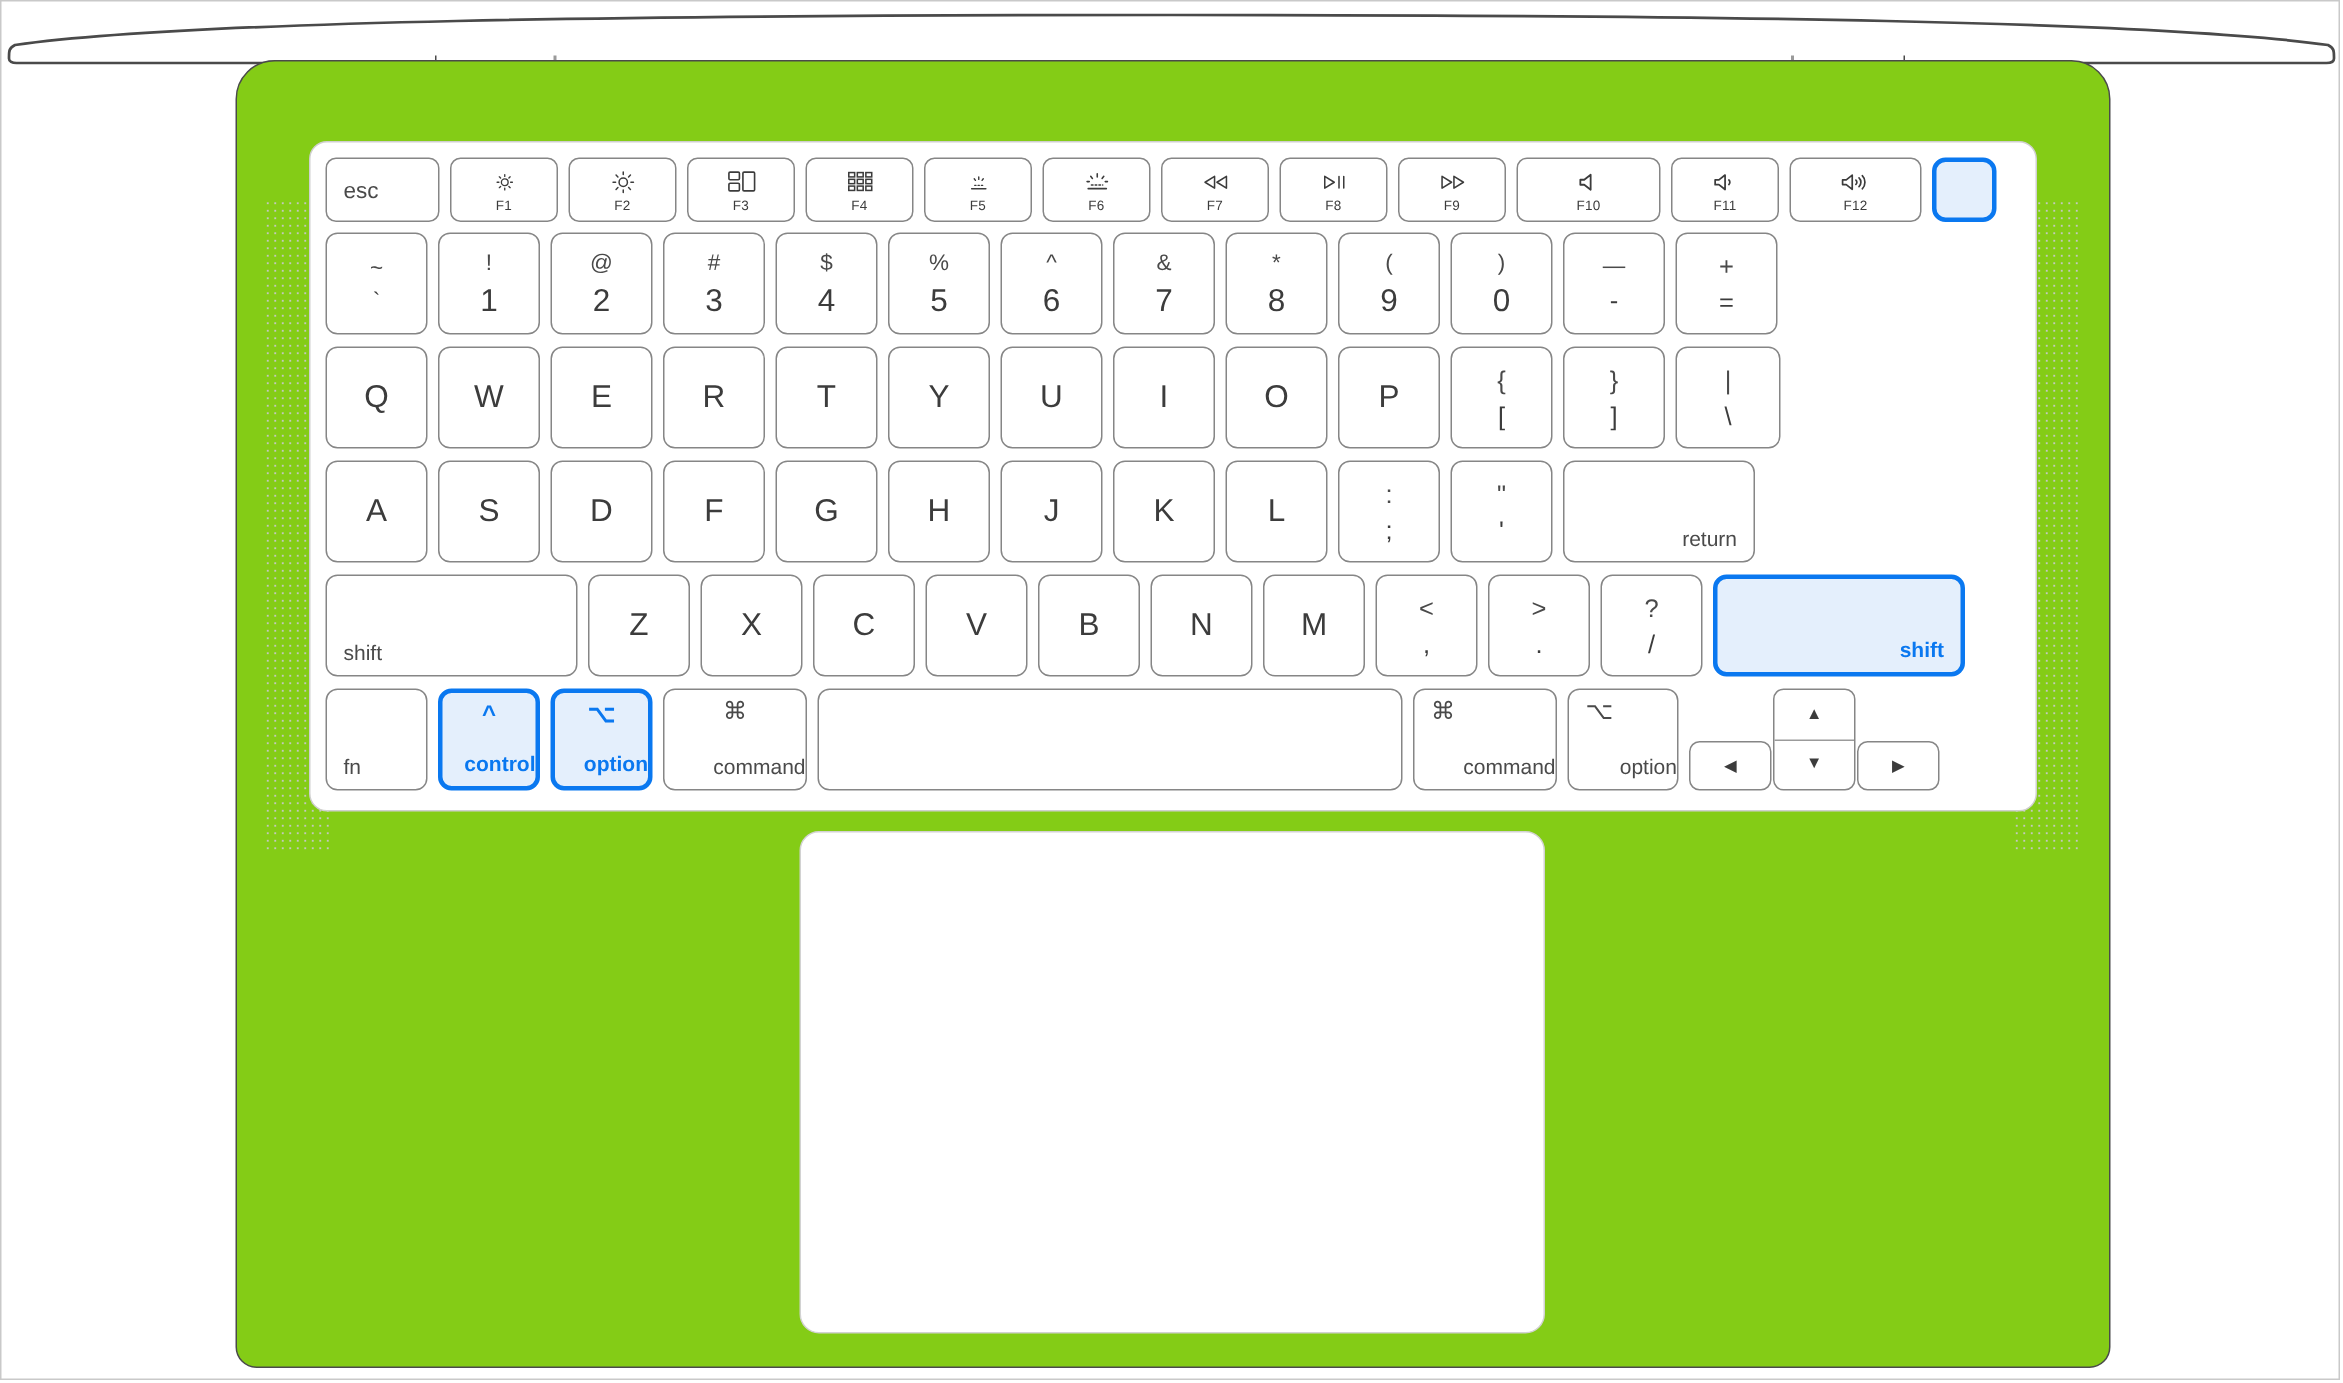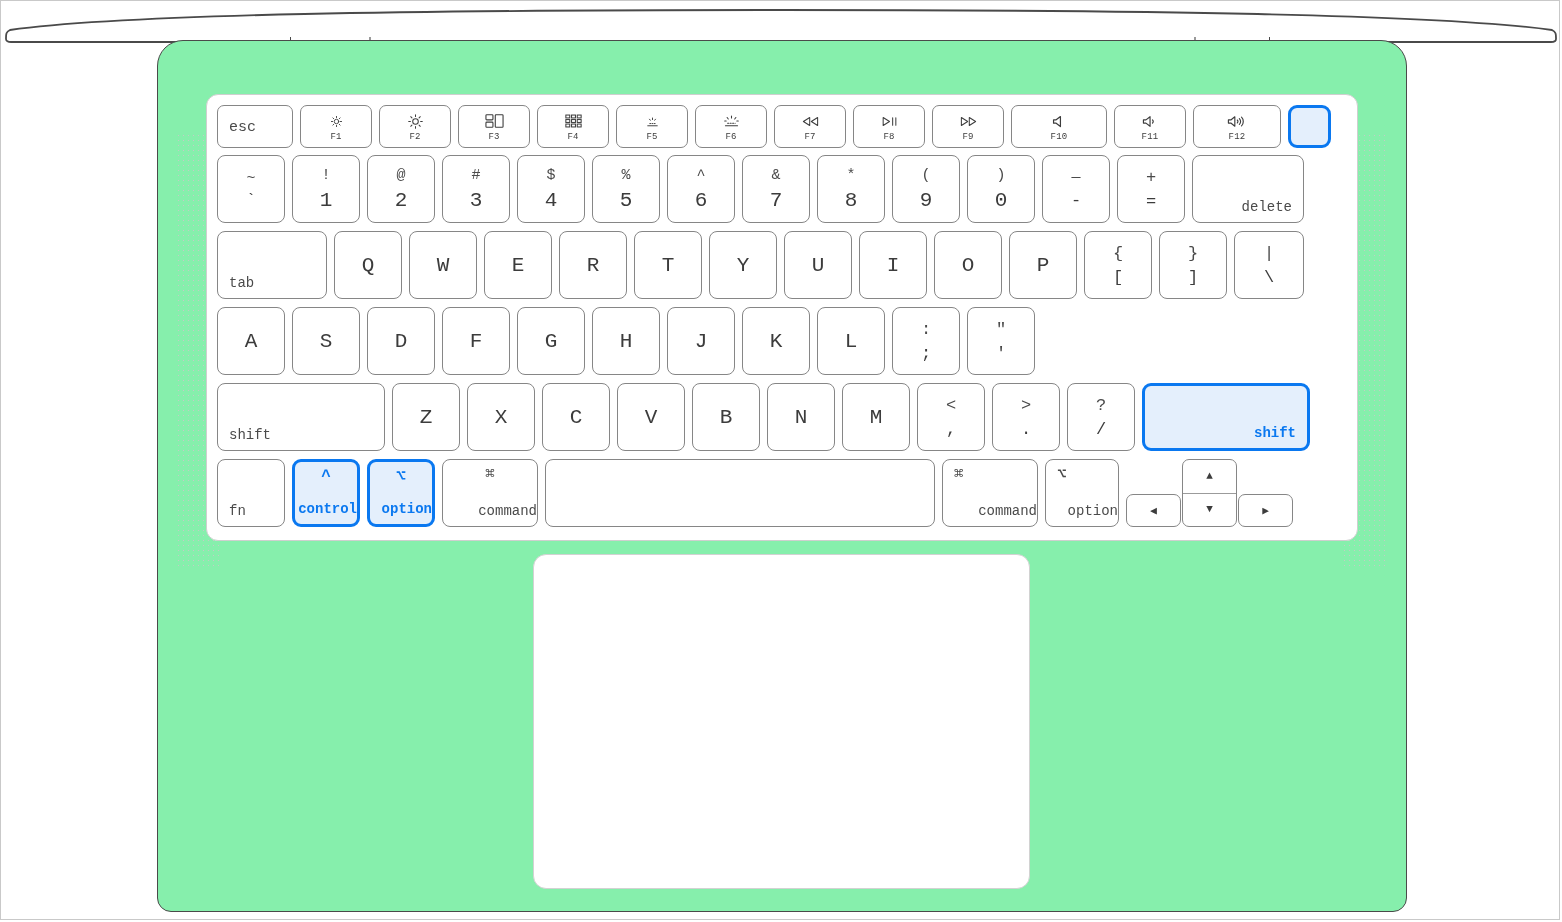--- a/index.html
+++ b/index.html
@@ -37,22 +37,21 @@
   #hinge-seg-r{
     position:absolute;right:73px;top:0;width:1.6px;height:14px;background:#9a9a9a;
   }
 
   
   #base{
     position:absolute;left:157px;top:40px;width:1250px;height:872px;
     border:1.8px solid #4a4a4a;
     border-radius:26px 26px 14px 14px;
     box-sizing:border-box;
-    background:#86efac;
-    font-family:Liberation Mono, monospace;
+    background:#84cc16;
   }
 
   
   .grille{
     position:absolute;top:92px;width:46px;height:435px;
     background-image:radial-gradient(#c8c8c8 0.8px, transparent 0.9px);
     background-size:5px 5px;
     opacity:.95;
   }
   #grille-left{left:18px;}
@@ -393,29 +392,23 @@
           <span class="up">—</span>
           <span class="lo" style="font-size:17px">-</span>
         </span>
       </div>
       <div class="key std" style="width:68px">
         <span class="lbl-dual">
           <span class="up" style="font-size:17px">+</span>
           <span class="lo" style="font-size:17px">=</span>
         </span>
       </div>
-      <div class="key std" style="width:112px">
-        <span class="lbl-br">delete</span>
-      </div>
     </div>
 
     <div class="krow" id="row-qwe">
-      <div class="key std" style="width:110px">
-        <span class="lbl-bl">tab</span>
-      </div>
       <div class="key std" style="width:68px">
           <span class="lbl-center">Q</span>
         </div>
       <div class="key std" style="width:68px">
           <span class="lbl-center">W</span>
         </div>
       <div class="key std" style="width:68px">
           <span class="lbl-center">E</span>
         </div>
       <div class="key std" style="width:68px">
@@ -491,20 +484,23 @@
         <span class="lbl-dual">
           <span class="up" style="font-size:17px">:</span>
           <span class="lo" style="font-size:17px">;</span>
         </span>
       </div>
       <div class="key std" style="width:68px">
         <span class="lbl-dual">
           <span class="up" style="font-size:17px">"</span>
           <span class="lo" style="font-size:17px">'</span>
         </span>
+      </div>
+      <div class="key std" style="width:128px">
+        <span class="lbl-br">return</span>
       </div>
     </div>
 
     <div class="krow" id="row-zxc">
       <div class="key std" style="width:168px">
         <span class="lbl-bl">shift</span>
       </div>
       <div class="key std" style="width:68px">
           <span class="lbl-center">Z</span>
         </div>

